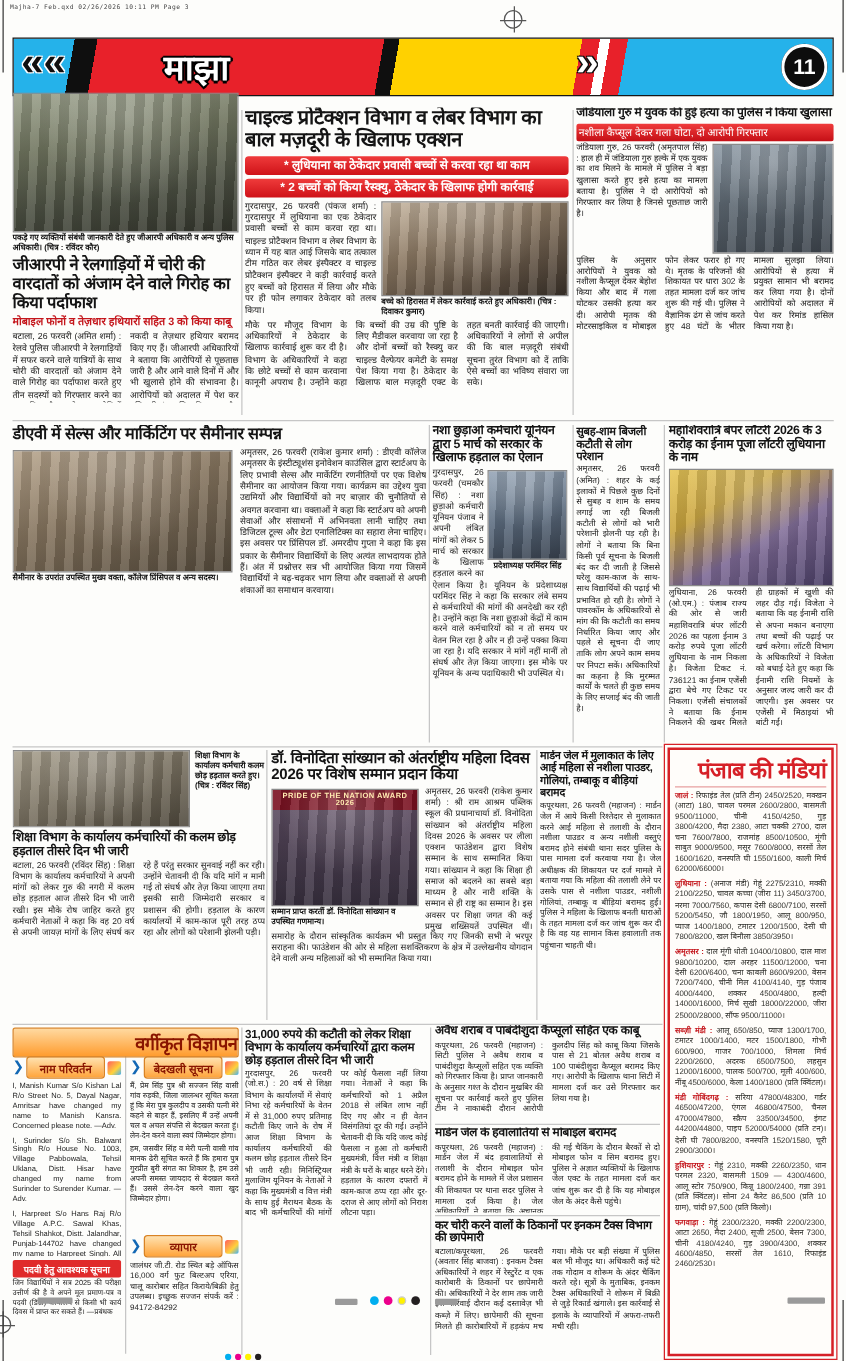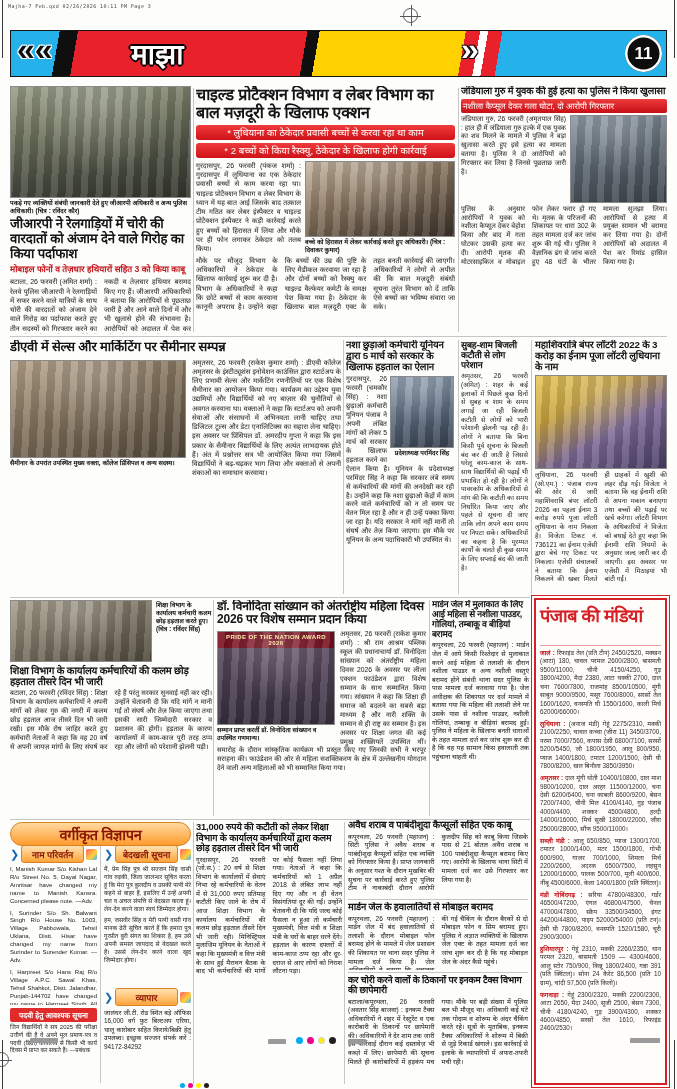--- a/index.html
+++ b/index.html
@@ -20,21 +20,21 @@
   .ph2{background:linear-gradient(160deg,#c9b9a4 0%,#8d7a64 40%,#5d4f41 75%,#3a322a 100%)}
   .ph3{background:linear-gradient(165deg,#8d9aa6 0%,#5f6a74 45%,#3d444c 100%)}
   .ph4{background:linear-gradient(160deg,#b8a68e 0%,#86755f 45%,#544a3c 100%)}
   .ph5{background:linear-gradient(165deg,#93a3b5 0%,#5d6d80 50%,#37404d 100%)}
   .ph6{background:linear-gradient(160deg,#a9a18f 0%,#7b7363 50%,#4e483c 100%)}
   .ph7{background:linear-gradient(150deg,#e8c75a 0%,#caa53f 30%,#7e6a96 60%,#4a3f66 100%)}
   .ph8{background:linear-gradient(180deg,#7a1020 0 16px,#5a4a5f 16px,#38303f 100%)}
   .vr{position:absolute;width:1px;background:#c6c6c6}
   .hr{position:absolute;height:1px;background:#c6c6c6}
   .redbar{background:linear-gradient(180deg,#ef3b3b,#c50f16);color:#fff;font-weight:400;text-align:left;border-radius:2px}
-  .bullet{background:linear-gradient(180deg,#ef3b3b,#cf1218);color:#fff;font-weight:400;text-align:center;
+  .bullet{background:linear-gradient(180deg,#ef3b3b,#cf1218);color:#fff;font-weight:700;text-align:center;
           border-radius:3px;font-size:9.6px;padding:2px 4px;margin-top:3px;line-height:1.15}
   .subred{color:#c4161c;font-weight:700;text-align:left}
   
   .masthead{left:10px;top:30px;width:657px;height:47px;border:1px solid #161616;overflow:hidden;
     background:linear-gradient(100deg,#25b2ea 0 48px,#0f0f0f 48px 66px,#e8212a 66px 292px,#0f0f0f 292px 304px,
       #ffd100 304px 448px,#e8212a 448px 462px,#fff 462px 470px,#e8212a 470px 484px,#25b2ea 484px 100%)}
   .mh-chev{position:absolute;left:6px;top:0px;font-size:32px;font-weight:900;color:#101010;
     text-shadow:-1px -1px 0 #fff,1px 1px 0 #fff,-1px 1px 0 #fff,1px -1px 0 #fff}
   .mh-majha{position:absolute;left:120px;top:3px;font-size:28px;font-weight:900;color:#fff;
     text-shadow:-2px 0 #000,2px 0 #000,0 -2px #000,0 2px #000,-1px -1px #000,1px 1px #000,1px -1px #000,-1px 1px #000}
@@ -46,27 +46,27 @@
   .mh-brand{font-size:16.5px;font-weight:900;color:#e8212a;letter-spacing:-.5px;
     text-shadow:1px 1px 0 #fff,-1px -1px 0 #fff,1px -1px 0 #fff,-1px 1px 0 #fff}
   .mh-pill{margin:2px auto 0;background:#fff;border-radius:9px;display:flex;align-items:center;justify-content:center;
     gap:4px;font-size:9px;font-weight:700;color:#202020;padding:1.5px 4px;width:110px}
   .mh-dot{width:6px;height:6px;border-radius:50%;background:#e8212a}
   .mh-circle{position:absolute;right:4px;top:4px;width:37px;height:37px;border-radius:50%;background:#0d0d0d;color:#fff;
     display:flex;align-items:center;justify-content:center;font-size:17px;font-weight:900;
     box-shadow:inset 0 0 0 2.5px #fff}
   
   .mandi{border:2px solid #d62027;outline:1px solid #d62027;outline-offset:2px;padding:3px 4px;background:#fffdfa}
-  .mandi-title{color:#d62027;font-size:18px;font-weight:900;text-align:left;letter-spacing:-.5px;
-    border-bottom:1px solid #e8a0a0;padding-bottom:18px;margin-bottom:3px}
+  .mandi-title{color:#d62027;font-size:18px;font-weight:900;text-align:right;letter-spacing:-.5px;
+    border-bottom:1px solid #e8a0a0;padding-bottom:2px;margin-bottom:3px}
   .m-entry{font-size:6.3px;line-height:1.34;text-align:justify;color:#30302c;margin-bottom:3.5px}
   .mcity{color:#c4161c;font-weight:800}
   
   .cl-header{background:linear-gradient(180deg,#ffd9a0,#ff9c2e);color:#8a1500;font-weight:900;font-size:14.5px;
-    text-align:center;border:1px solid #d98324;border-radius:12px;padding:1px 0;letter-spacing:-.3px}
+    text-align:right;border:1px solid #d98324;border-radius:2px;padding:1px 0;letter-spacing:-.3px}
   .cl-label{display:flex;align-items:center;gap:2px;margin:2px 0 3px 0}
   .cl-chev{color:#1368b4;font-weight:900;font-size:11px;line-height:1}
   .cl-pill{flex:1;background:linear-gradient(180deg,#ffe2b0,#ffa43b);border:1px solid #d98324;border-radius:3px;
     color:#8a1500;font-weight:800;font-size:9px;text-align:center;padding:1.5px 2px}
   .cl-logo{width:11px;height:11px;border-radius:2px;background:linear-gradient(135deg,#ff5d5d,#ffd23b 60%,#3bb0ff);flex:0 0 auto}
   .cl-item{font-size:6px;line-height:1.32;text-align:justify;color:#222;margin-bottom:4px}
   .notice-red{background:#e02b2b;color:#fff;font-weight:800;font-size:7.4px;text-align:center;border-radius:2px;padding:2px 1px}
   
   .reg{width:15px;height:15px;border:1px solid #555;border-radius:50%;position:absolute;background:#fff}
   .reg::before{content:"";position:absolute;left:50%;top:-4px;bottom:-4px;width:1px;background:#555}
@@ -106,21 +106,21 @@
   <div class="hr" style="left:10px;top:597px;width:520px"></div>
   <div class="vr" style="left:213px;top:600px;height:216px"></div>
   <div class="vr" style="left:429px;top:600px;height:216px"></div>
   <div class="hr" style="left:10px;top:819px;width:520px"></div>
   <div class="vr" style="left:193px;top:822px;height:262px"></div>
   <div class="vr" style="left:344px;top:822px;height:262px"></div>
   <div class="vr" style="left:100px;top:845px;height:238px"></div>
   <div class="hr" style="left:348px;top:899px;width:180px"></div>
   <div class="hr" style="left:348px;top:972px;width:180px"></div>
 
-  <div class="abs" style="left:10px;top:86px;width:181px;height:248px;overflow:hidden">
+  <div class="abs" style="left:10px;top:74px;width:181px;height:248px;overflow:hidden">
     <div class="photo ph1" style="height:112px"></div>
     <div class="cap">पकड़े गए व्यक्तियों संबंधी जानकारी देते हुए जीआरपी अधिकारी व अन्य पुलिस अधिकारी। (चित्र : रविंदर कौर)</div>
     <div class="hl" style="font-size:13.2px;margin-top:2px">जीआरपी ने रेलगाड़ियों में चोरी की वारदातों को अंजाम देने वाले गिरोह का किया पर्दाफाश</div>
     <div class="subred" style="font-size:8.6px;margin:2px 0">मोबाइल फोनों व तेज़धार हथियारों सहित 3 को किया काबू</div>
     <div class="bt c2">बटाला, 26 फरवरी (अमित शर्मा) : रेलवे पुलिस जीआरपी ने रेलगाड़ियों में सफर करने वाले यात्रियों के साथ चोरी की वारदातों को अंजाम देने वाले गिरोह का पर्दाफाश करते हुए तीन सदस्यों को गिरफ्तार करने का दावा किया है। पकड़े गए आरोपियों से चोरी किए गए मोबाइल फोन, नकदी व तेज़धार हथियार बरामद किए गए हैं। जीआरपी अधिकारियों ने बताया कि आरोपियों से पूछताछ जारी है और आने वाले दिनों में और भी खुलासे होने की संभावना है। आरोपियों को अदालत में पेश कर पुलिस रिमांड हासिल किया गया है।</div>
   </div>
 
   <div class="abs" style="left:196px;top:86px;width:259px;height:248px;overflow:hidden">
     <div class="hl" style="font-size:16px">चाइल्ड प्रोटैक्शन विभाग व लेबर विभाग का बाल मज़दूरी के खिलाफ एक्शन</div>
     <div class="bullet">* लुधियाना का ठेकेदार प्रवासी बच्चों से करवा रहा था काम</div>
@@ -166,21 +166,21 @@
       <div class="bt" style="font-size:6.8px">गुरदासपुर, 26 फरवरी (चमकौर सिंह) : नशा छुड़ाओ कर्मचारी यूनियन पंजाब ने अपनी लंबित मांगों को लेकर 5 मार्च को सरकार के खिलाफ हड़ताल करने का ऐलान किया है। यूनियन के प्रदेशाध्यक्ष परमिंदर सिंह ने कहा कि सरकार लंबे समय से कर्मचारियों की मांगों की अनदेखी कर रही है। उन्होंने कहा कि नशा छुड़ाओ केंद्रों में काम करने वाले कर्मचारियों को न तो समय पर वेतन मिल रहा है और न ही उन्हें पक्का किया जा रहा है। यदि सरकार ने मांगें नहीं मानीं तो संघर्ष और तेज़ किया जाएगा। इस मौके पर यूनियन के अन्य पदाधिकारी भी उपस्थित थे।</div>
     </div>
   </div>
 
   <div class="abs" style="left:461px;top:340px;width:67px;height:256px;overflow:hidden">
     <div class="hl" style="font-size:9px">सुबह-शाम बिजली कटौती से लोग परेशान</div>
     <div class="bt" style="font-size:6.6px;margin-top:2px">अमृतसर, 26 फरवरी (अमित) : शहर के कई इलाकों में पिछले कुछ दिनों से सुबह व शाम के समय लगाई जा रही बिजली कटौती से लोगों को भारी परेशानी झेलनी पड़ रही है। लोगों ने बताया कि बिना किसी पूर्व सूचना के बिजली बंद कर दी जाती है जिससे घरेलू काम-काज के साथ-साथ विद्यार्थियों की पढ़ाई भी प्रभावित हो रही है। लोगों ने पावरकॉम के अधिकारियों से मांग की कि कटौती का समय निर्धारित किया जाए और पहले से सूचना दी जाए ताकि लोग अपने काम समय पर निपटा सकें। अधिकारियों का कहना है कि मुरम्मत कार्यों के चलते ही कुछ समय के लिए सप्लाई बंद की जाती है।</div>
   </div>
 
   <div class="abs" style="left:535px;top:340px;width:132px;height:256px;overflow:hidden">
-    <div class="hl" style="font-size:9.8px">महाशिवरात्रि बंपर लॉटरी 2022 के 3 करोड़ का ईनाम पूजा लॉटरी लुधियाना के नाम</div>
+    <div class="hl" style="font-size:9.8px">महाशिवरात्रि बंपर लॉटरी 2026 के 3 करोड़ का ईनाम पूजा लॉटरी लुधियाना के नाम</div>
     <div class="photo ph7" style="height:94px;margin-top:2px"></div>
     <div class="bt c2" style="font-size:6.6px;margin-top:2px">लुधियाना, 26 फरवरी (ओ.एम.) : पंजाब राज्य की ओर से जारी महाशिवरात्रि बंपर लॉटरी 2026 का पहला ईनाम 3 करोड़ रुपये पूजा लॉटरी लुधियाना के नाम निकला है। विजेता टिकट नं. 736121 का ईनाम एजेंसी द्वारा बेचे गए टिकट पर निकला। एजेंसी संचालकों ने बताया कि ईनाम निकलने की खबर मिलते ही ग्राहकों में खुशी की लहर दौड़ गई। विजेता ने बताया कि वह ईनामी राशि से अपना मकान बनाएगा तथा बच्चों की पढ़ाई पर खर्च करेगा। लॉटरी विभाग के अधिकारियों ने विजेता को बधाई देते हुए कहा कि ईनामी राशि नियमों के अनुसार जल्द जारी कर दी जाएगी। इस अवसर पर एजेंसी में मिठाइयां भी बांटी गईं।</div>
   </div>
 
   <div class="abs" style="left:10px;top:600px;width:202px;height:218px;overflow:hidden">
     <div style="overflow:hidden">
       <div class="photo ph6" style="float:left;width:142px;height:62px;margin-right:4px"></div>
       <div class="cap">शिक्षा विभाग के कार्यालय कर्मचारी कलम छोड़ हड़ताल करते हुए। (चित्र : रविंदर सिंह)</div>
     </div>
     <div class="hl" style="font-size:10px;margin-top:3px">शिक्षा विभाग के कार्यालय कर्मचारियों की कलम छोड़ हड़ताल तीसरे दिन भी जारी</div>

